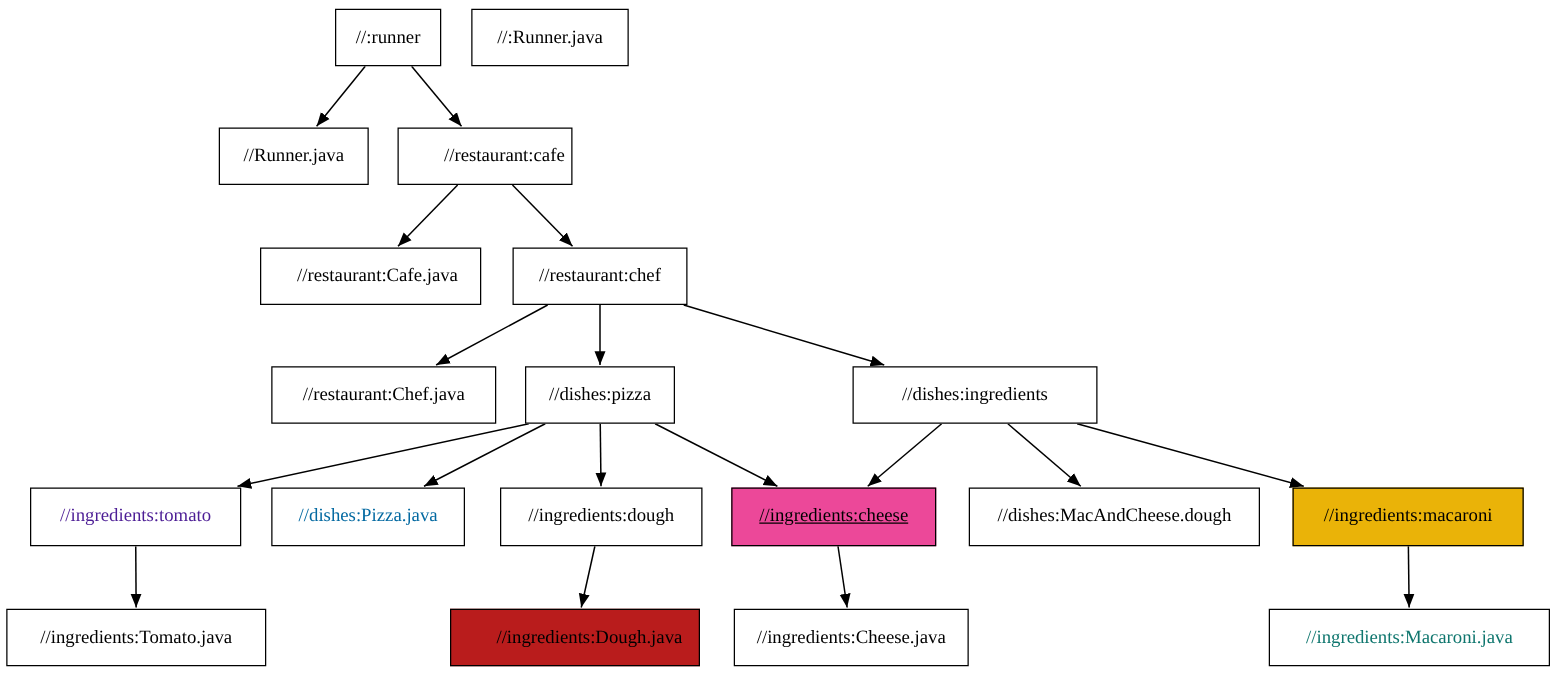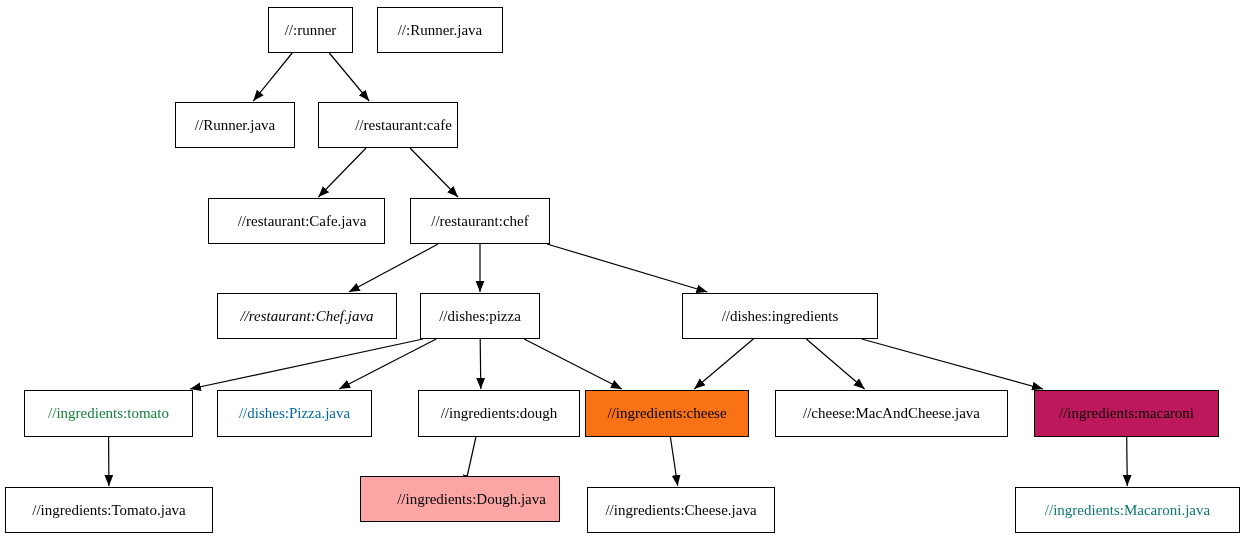--- a/index.html
+++ b/index.html
@@ -71,27 +71,27 @@
         <line x1="1126.7" y1="437" x2="1127.3" y2="486" stroke="#000000" marker-end="url(#arrowhead)"></line>
       </g>
   </svg>
   <div id="nodes">
       <div class="node" style="left: 268px; top: 7px; width: 85px; height: 46px; border-color: rgb(0, 0, 0); background: rgb(255, 255, 255); color: rgb(0, 0, 0);">//:runner</div>
       <div class="node" style="left: 377px; top: 7px; width: 126px; height: 46px; border-color: rgb(0, 0, 0); background: rgb(255, 255, 255); color: rgb(0, 0, 0);">//:Runner.java</div>
       <div class="node" style="left: 175px; top: 102px; width: 120px; height: 46px; border-color: rgb(0, 0, 0); background: rgb(255, 255, 255); color: rgb(0, 0, 0);">//Runner.java</div>
       <div class="node" style="left: 318px; top: 102px; width: 140px; height: 46px; border-color: rgb(0, 0, 0); background: rgb(255, 255, 255); color: rgb(0, 0, 0); padding-left: 31px;">//restaurant:cafe</div>
       <div class="node" style="left: 208px; top: 198px; width: 177px; height: 46px; border-color: rgb(0, 0, 0); background: rgb(255, 255, 255); color: rgb(0, 0, 0); padding-left: 11px;">//restaurant:Cafe.java</div>
       <div class="node" style="left: 410px; top: 198px; width: 140px; height: 46px; border-color: rgb(0, 0, 0); background: rgb(255, 255, 255); color: rgb(0, 0, 0);">//restaurant:chef</div>
-      <div class="node" style="left: 217px; top: 293px; width: 180px; height: 46px; border-color: rgb(0, 0, 0); background: rgb(255, 255, 255); color: rgb(0, 0, 0); font-style: italic;">//restaurant:Chef.java</div>
+      <div class="node" style="left: 217px; top: 293px; width: 180px; height: 46px; border-color: rgb(0, 0, 0); background: rgb(255, 255, 255); color: rgb(0, 0, 0);">//restaurant:Chef.java</div>
       <div class="node" style="left: 420px; top: 293px; width: 120px; height: 46px; border-color: rgb(0, 0, 0); background: rgb(255, 255, 255); color: rgb(0, 0, 0);">//dishes:pizza</div>
       <div class="node" style="left: 682px; top: 293px; width: 196px; height: 46px; border-color: rgb(0, 0, 0); background: rgb(255, 255, 255); color: rgb(0, 0, 0);">//dishes:ingredients</div>
-      <div class="node" style="left: 24px; top: 390px; width: 169px; height: 47px; border-color: rgb(0, 0, 0); background: rgb(255, 255, 255); color: #15803d;">//ingredients:tomato</div>
+      <div class="node" style="left: 24px; top: 390px; width: 169px; height: 47px; border-color: rgb(0, 0, 0); background: rgb(255, 255, 255); color: #4c1d95;">//ingredients:tomato</div>
       <div class="node" style="left: 217px; top: 390px; width: 155px; height: 47px; border-color: rgb(0, 0, 0); background: rgb(255, 255, 255); color: #0369a1;">//dishes:Pizza.java</div>
-      <div class="node" style="left: 400px; top: 390px; width: 162px; height: 47px; border-color: rgb(0, 0, 0); background: rgb(255, 255, 255); color: rgb(0, 0, 0); margin-left: 18px;">//ingredients:dough</div>
-      <div class="node" style="left: 585px; top: 390px; width: 164px; height: 47px; border-color: rgb(0, 0, 0); background: #f97316; color: rgb(0, 0, 0);">//ingredients:cheese</div>
-      <div class="node" style="left: 775px; top: 390px; width: 233px; height: 47px; border-color: rgb(0, 0, 0); background: rgb(255, 255, 255); color: rgb(0, 0, 0);">//cheese:MacAndCheese.java</div>
-      <div class="node" style="left: 1034px; top: 390px; width: 185px; height: 47px; border-color: rgb(0, 0, 0); background: #be185d; color: rgb(0, 0, 0);">//ingredients:macaroni</div>
+      <div class="node" style="left: 400px; top: 390px; width: 162px; height: 47px; border-color: rgb(0, 0, 0); background: rgb(255, 255, 255); color: rgb(0, 0, 0);">//ingredients:dough</div>
+      <div class="node" style="left: 585px; top: 390px; width: 164px; height: 47px; border-color: rgb(0, 0, 0); background: #ec4899; color: rgb(0, 0, 0); text-decoration: underline;">//ingredients:cheese</div>
+      <div class="node" style="left: 775px; top: 390px; width: 233px; height: 47px; border-color: rgb(0, 0, 0); background: rgb(255, 255, 255); color: rgb(0, 0, 0);">//dishes:MacAndCheese.dough</div>
+      <div class="node" style="left: 1034px; top: 390px; width: 185px; height: 47px; border-color: rgb(0, 0, 0); background: #eab308; color: rgb(0, 0, 0);">//ingredients:macaroni</div>
       <div class="node" style="left: 5px; top: 487px; width: 208px; height: 46px; border-color: rgb(0, 0, 0); background: rgb(255, 255, 255); color: rgb(0, 0, 0);">//ingredients:Tomato.java</div>
-      <div class="node" style="left: 360px; top: 476px; width: 200px; height: 46px; border-color: rgb(0, 0, 0); background: #fca5a5; color: rgb(0, 0, 0); padding-left: 23px;">//ingredients:Dough.java</div>
+      <div class="node" style="left: 360px; top: 487px; width: 200px; height: 46px; border-color: rgb(0, 0, 0); background: #b91c1c; color: rgb(0, 0, 0); padding-left: 23px;">//ingredients:Dough.java</div>
       <div class="node" style="left: 587px; top: 487px; width: 188px; height: 46px; border-color: rgb(0, 0, 0); background: rgb(255, 255, 255); color: rgb(0, 0, 0);">//ingredients:Cheese.java</div>
       <div class="node" style="left: 1015px; top: 487px; width: 225px; height: 46px; border-color: rgb(0, 0, 0); background: rgb(255, 255, 255); color: #0f766e;">//ingredients:Macaroni.java</div>
     </div>
 </div>
 
 </body></html>

